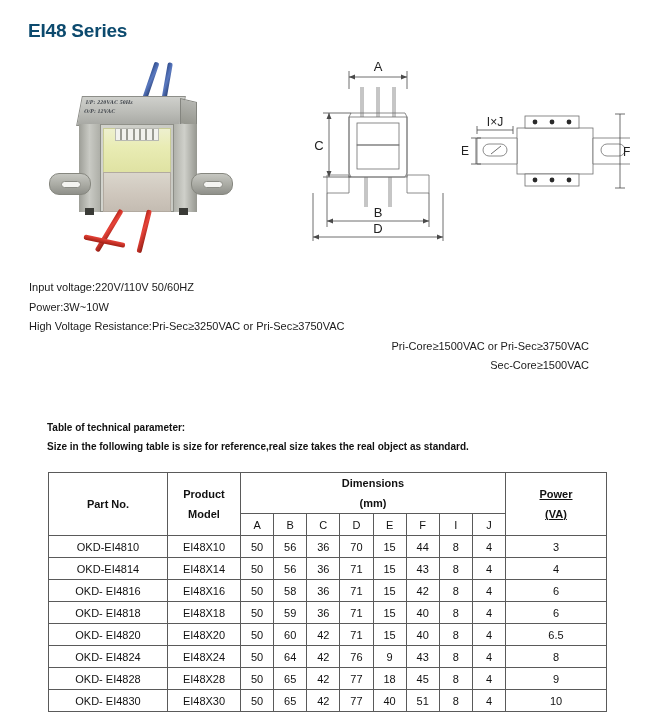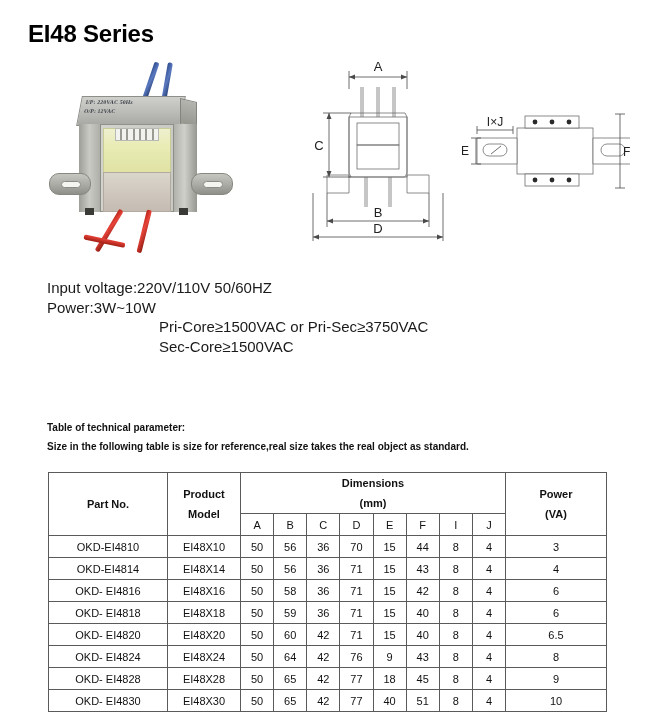--- a/index.html
+++ b/index.html
@@ -14,24 +14,24 @@
     font-family: "Liberation Sans", sans-serif;
     color: #111111;
     overflow: hidden;
   }
 
   
   .page-title {
     position: absolute;
     left: 28px;
     top: 20px;
-    font-size: 24px;
+    font-size: 19px;
     font-weight: bold;
     letter-spacing: -0.2px;
-    color: #000000;
+    color: #0c4a6e;
   }
 
   
   .figures {
     position: absolute;
     left: 0;
     top: 55px;
     width: 650px;
     height: 205px;
   }
@@ -200,29 +200,30 @@
   }
   .drawing-side {
     position: absolute;
     left: 455px;
     top: 45px;
   }
 
   
   .specs {
     position: absolute;
-    left: 47px;
+    left: 29px;
     top: 278px;
     width: 560px;
-    font-size: 15px;
+    font-size: 11px;
     line-height: 19.6px;
     color: #1a1a1a;
   }
   .specs .indent {
     padding-left: 112px;
+    text-align: right;
   }
 
   
   .table-caption {
     position: absolute;
     left: 47px;
     top: 418px;
     width: 570px;
     font-size: 10px;
     font-weight: bold;
@@ -252,21 +253,21 @@
     height: 21px;
     color: #111;
     font-weight: normal;
   }
   table.spec-table th {
     font-weight: bold;
   }
   th.h-part { width: 118px; }
   th.h-model { width: 72px; }
   th.h-dim { width: 264px; }
-  th.h-power { width: 100px; }
+  th.h-power { width: 100px; text-decoration: underline; }
   .dim-col { width: 33px; }
   .hdr-tall { height: 44px; line-height: 20px; }
   .sub-row td { height: 22px; }
 </style>
 </head>
 <body>
 
 <div class="page-title">EI48 Series</div>
 
 <div class="figures">
@@ -409,20 +410,21 @@
       <text x="40" y="26" text-anchor="middle">I×J</text>
       <text x="6" y="55">E</text>
       <text x="168" y="56">F</text>
     </g>
   </svg>
 </div>
 
 <div class="specs">
   <div>Input voltage:220V/110V   50/60HZ</div>
   <div>Power:3W~10W</div>
+  <div>High Voltage Resistance:Pri-Sec≥3250VAC or Pri-Sec≥3750VAC</div>
   <div class="indent">Pri-Core≥1500VAC or Pri-Sec≥3750VAC</div>
   <div class="indent">Sec-Core≥1500VAC</div>
 </div>
 
 <div class="table-caption">
   <div>Table of technical parameter:</div>
   <div>Size in the following table is size for reference,real size takes the real object as standard.</div>
 </div>
 
 <div class="table-wrap">

